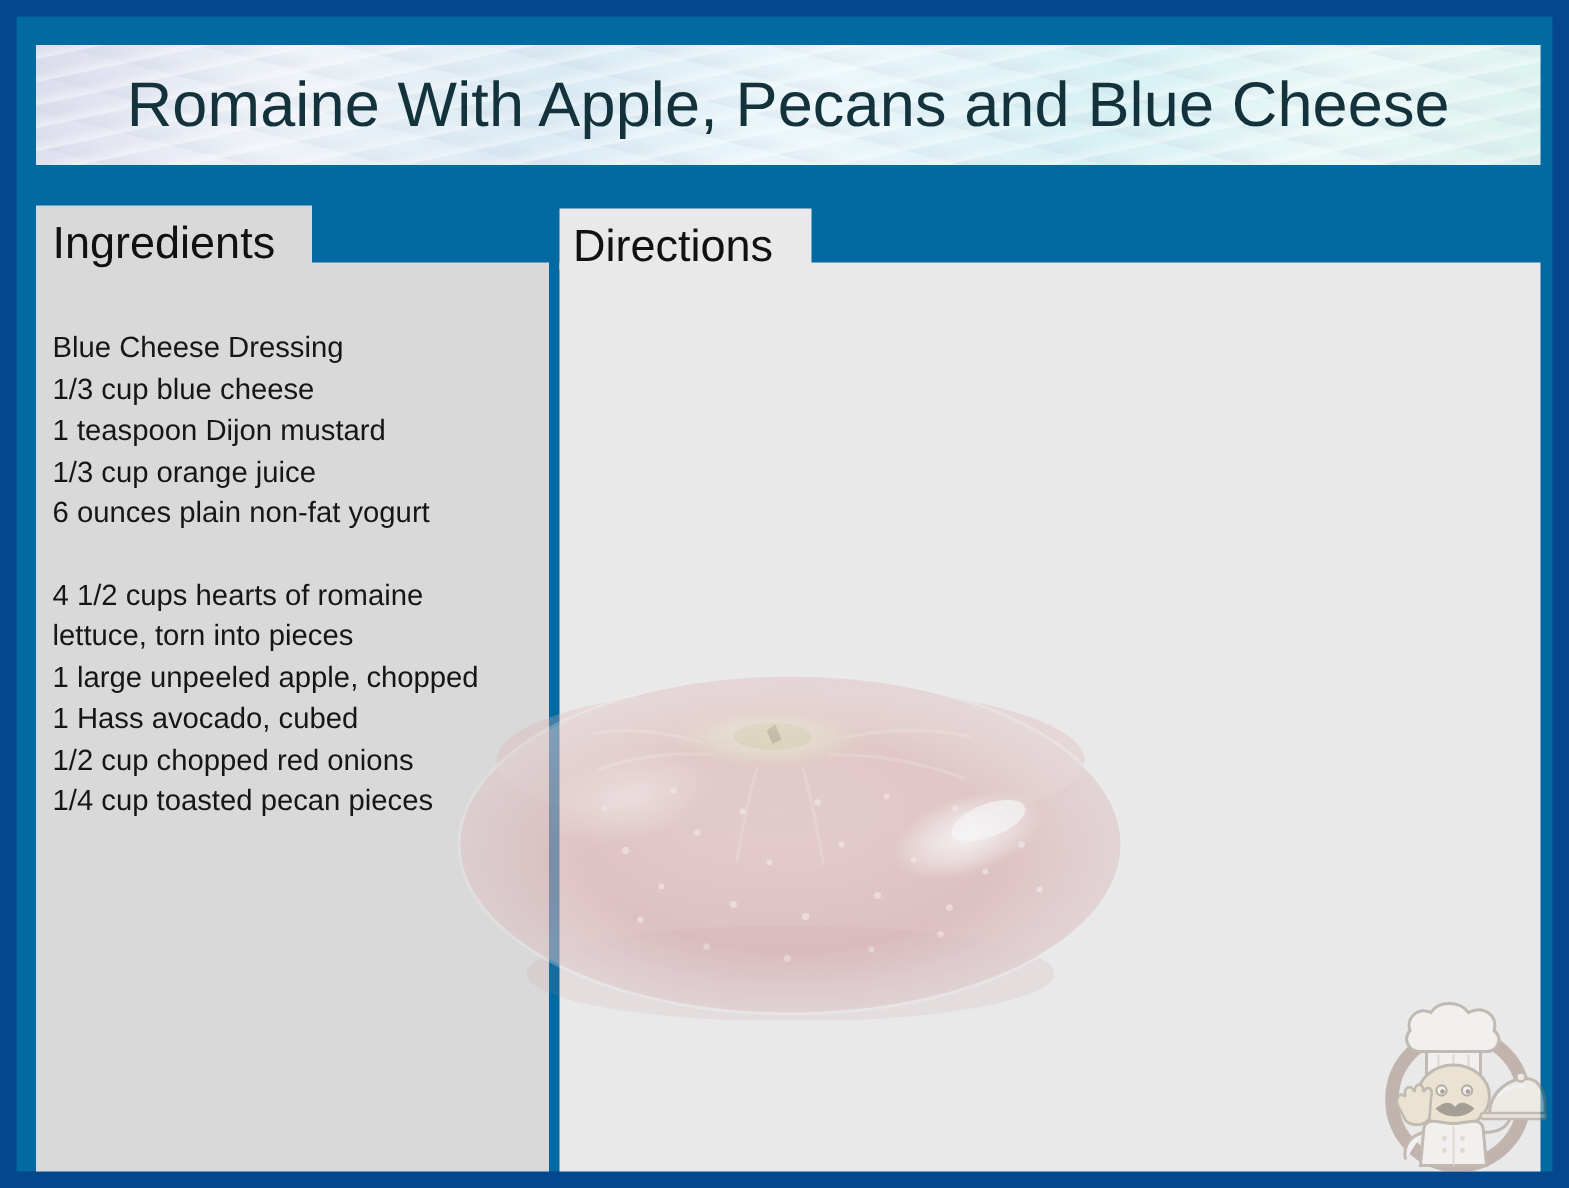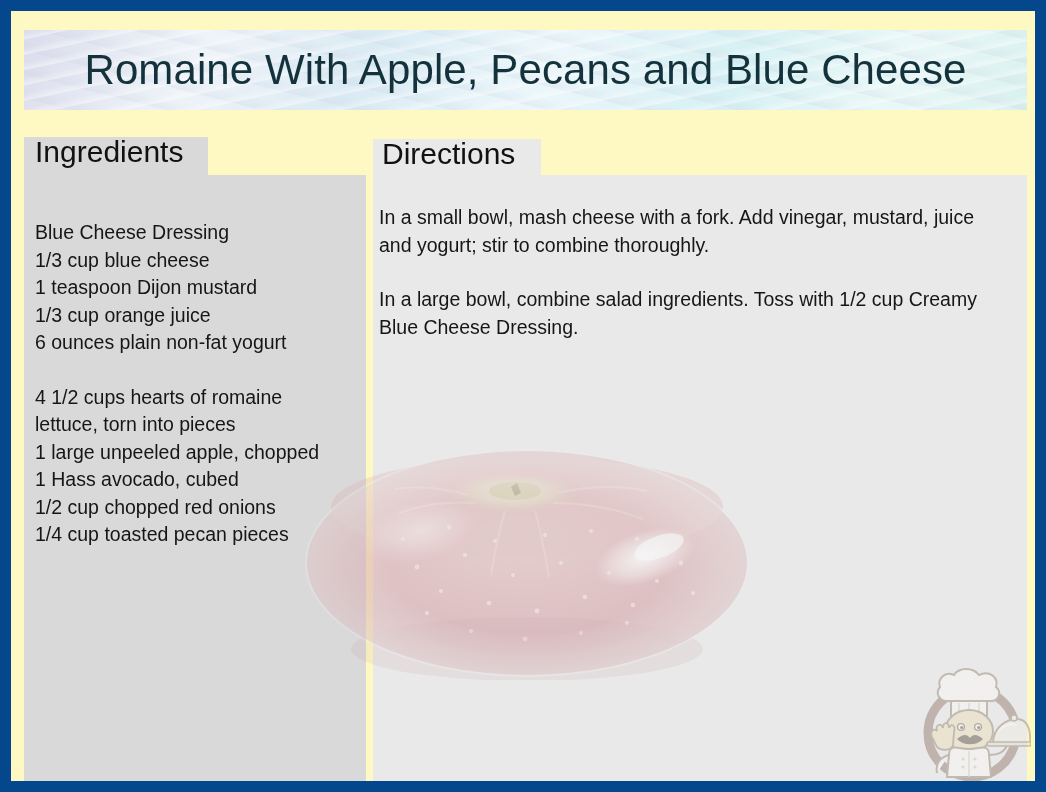--- a/index.html
+++ b/index.html
@@ -8,21 +8,21 @@
     background: #ffffff;
   }
   body {
     font-family: "Liberation Sans", sans-serif;
   }
 
   .slide {
     position: relative;
     width: 1046px;
     height: 792px;
-    background: #fef9c3;
+    background: #0369a1;
     box-sizing: border-box;
     border: 11px solid #04478c;
     overflow: hidden;
   }
 
   
   .title-banner {
     position: absolute;
     left: 13px;
     top: 19px;
@@ -88,21 +88,21 @@
     top: 164px;
     width: 654px;
     height: 609px;
     background: #e9e9e9;
   }
 
   
   .tab {
     position: absolute;
     display: flex;
-    align-items: flex-start;
+    align-items: flex-end;
     box-sizing: border-box;
   }
   .tab-ingredients {
     left: 13px;
     top: 126px;
     width: 184px;
     height: 41px;
     background: #d9d9d9;
     padding-left: 11px;
   }
@@ -328,18 +328,14 @@
     <div class="ing-line">6 ounces plain non-fat yogurt</div>
     <div class="ing-gap"></div>
     <div class="ing-line">4 1/2 cups hearts of romaine</div>
     <div class="ing-line">lettuce, torn into pieces</div>
     <div class="ing-line">1 large unpeeled apple, chopped</div>
     <div class="ing-line">1 Hass avocado, cubed</div>
     <div class="ing-line">1/2 cup chopped red onions</div>
     <div class="ing-line">1/4 cup toasted pecan pieces</div>
   </div>
 
-  <div class="directions-body">
-    <p class="dir-para">In a small bowl, mash cheese with a fork. Add vinegar, mustard, juice and yogurt; stir to combine thoroughly.</p>
-    <p class="dir-para">In a large bowl, combine salad ingredients. Toss with 1/2 cup Creamy Blue Cheese Dressing.</p>
-  </div>
 
 </div>
 
 </body></html>

